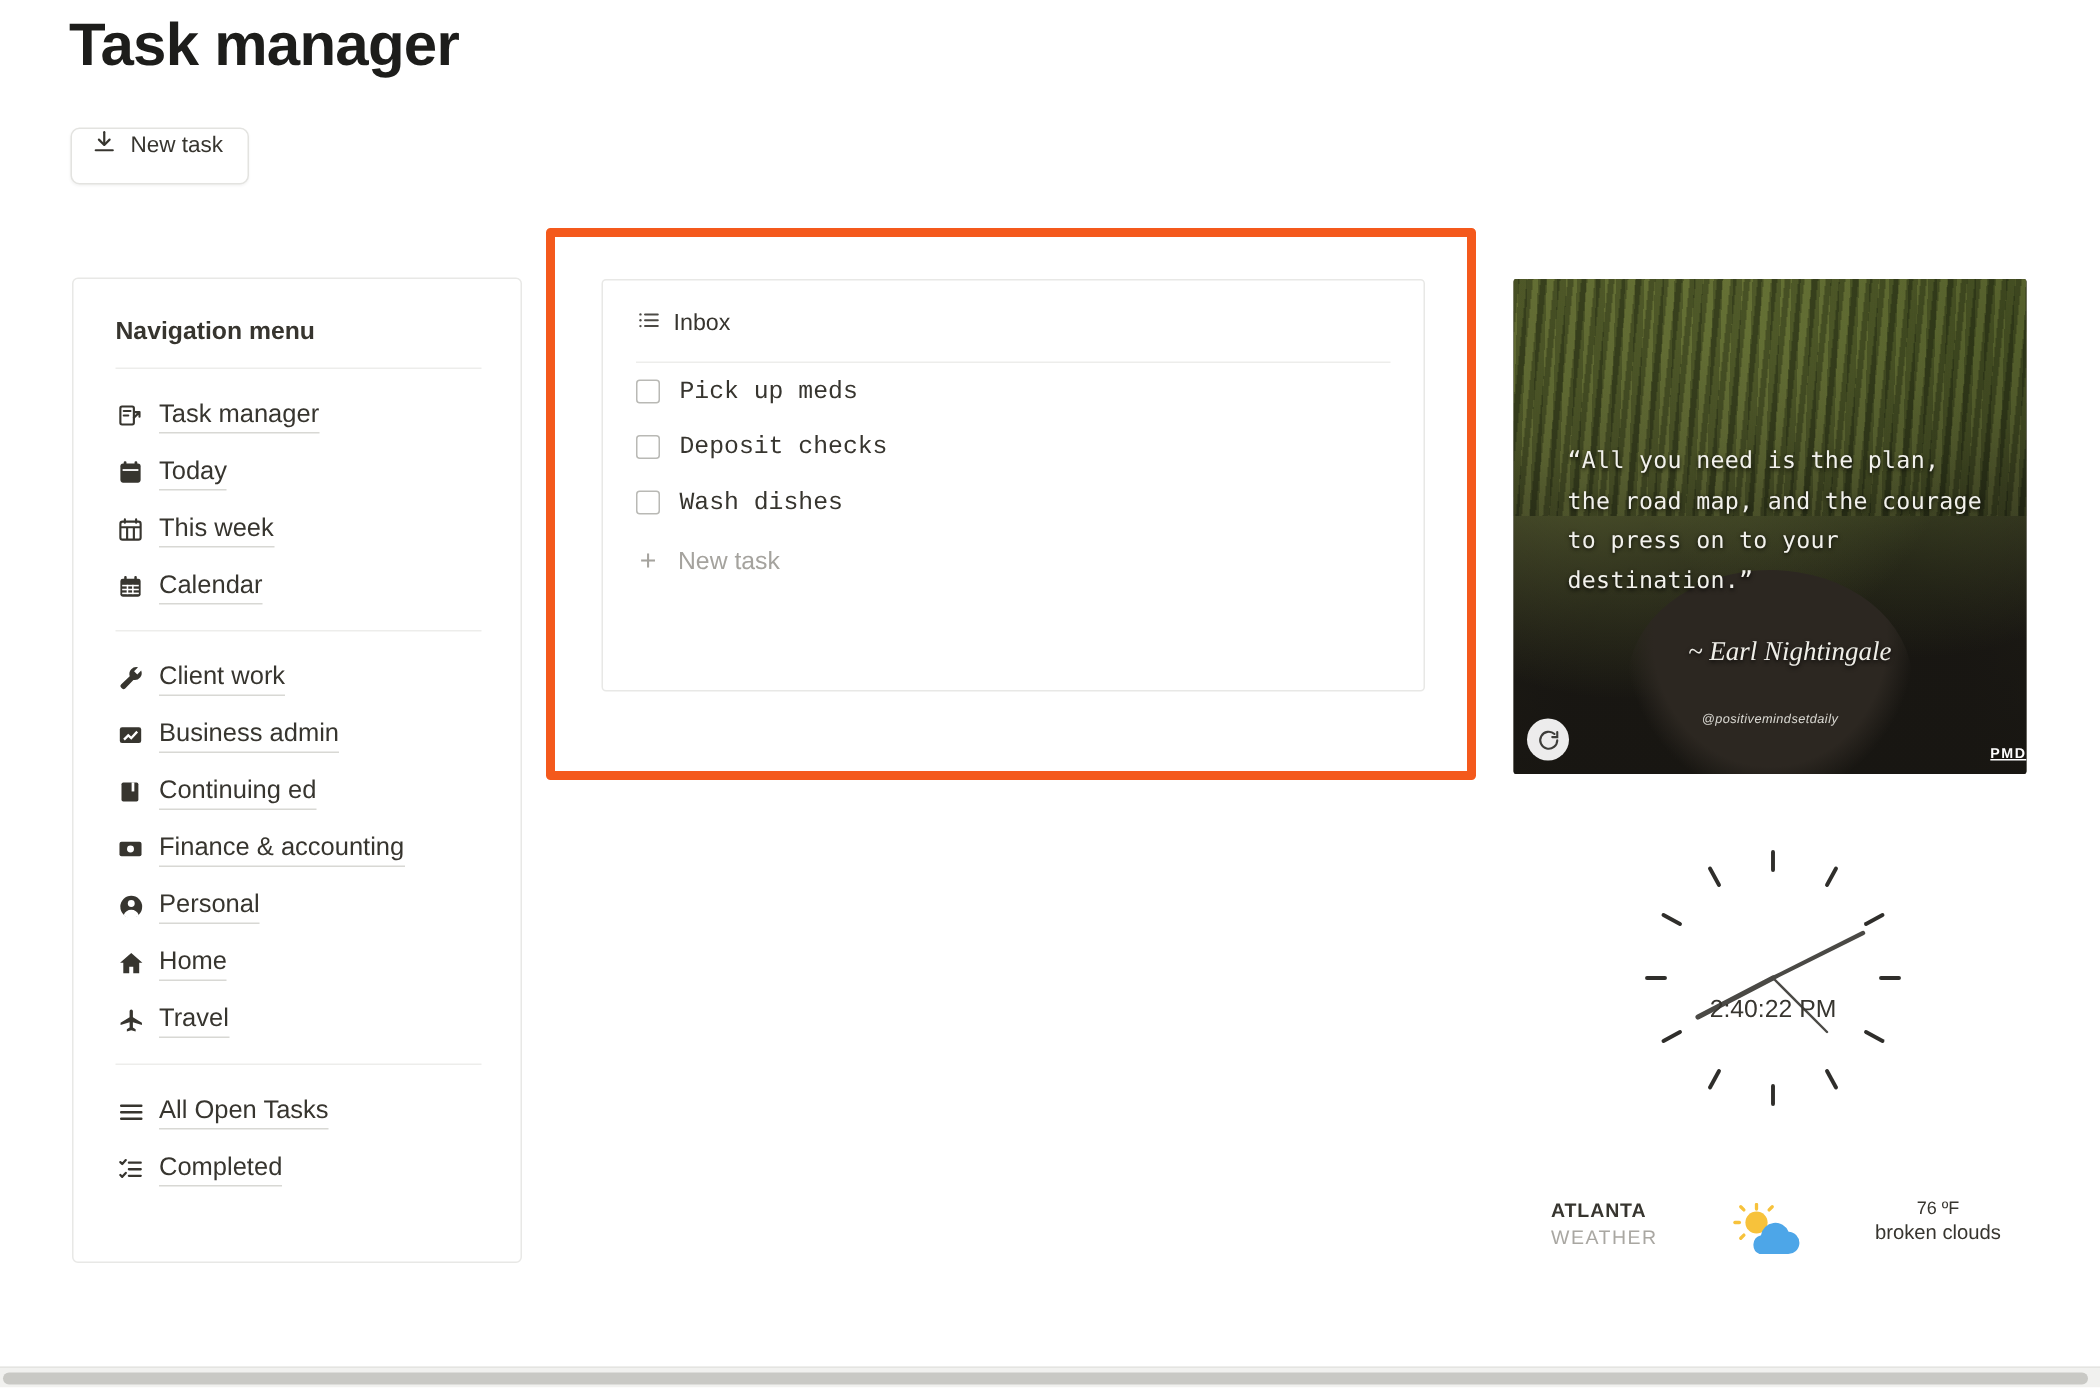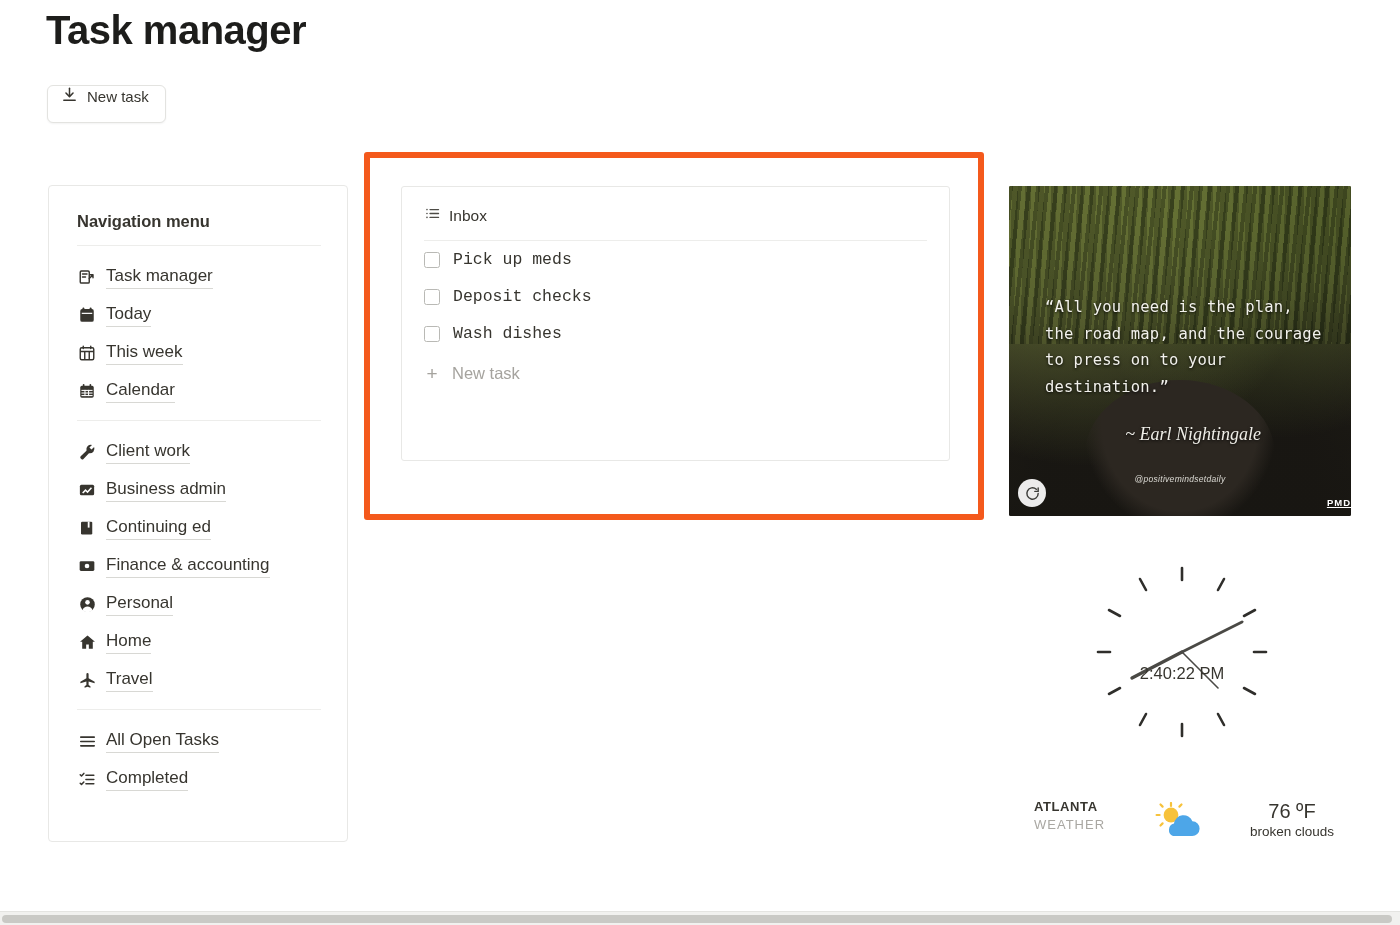--- a/index.html
+++ b/index.html
@@ -271,21 +271,21 @@
     color: #37352f;
     line-height: 1.35;
   }
   #weather-sub {
     font-size: 13px;
     letter-spacing: 1px;
     color: #a9a7a2;
     line-height: 1.35;
   }
   #weather-temp {
-    font-size: 20px;
+    font-size: 12px;
     color: #37352f;
     text-align: center;
     line-height: 1.3;
   }
   #weather-desc {
     font-size: 13.5px;
     color: #37352f;
     text-align: center;
   }
   #weather-icon { margin-top: 4px; }

